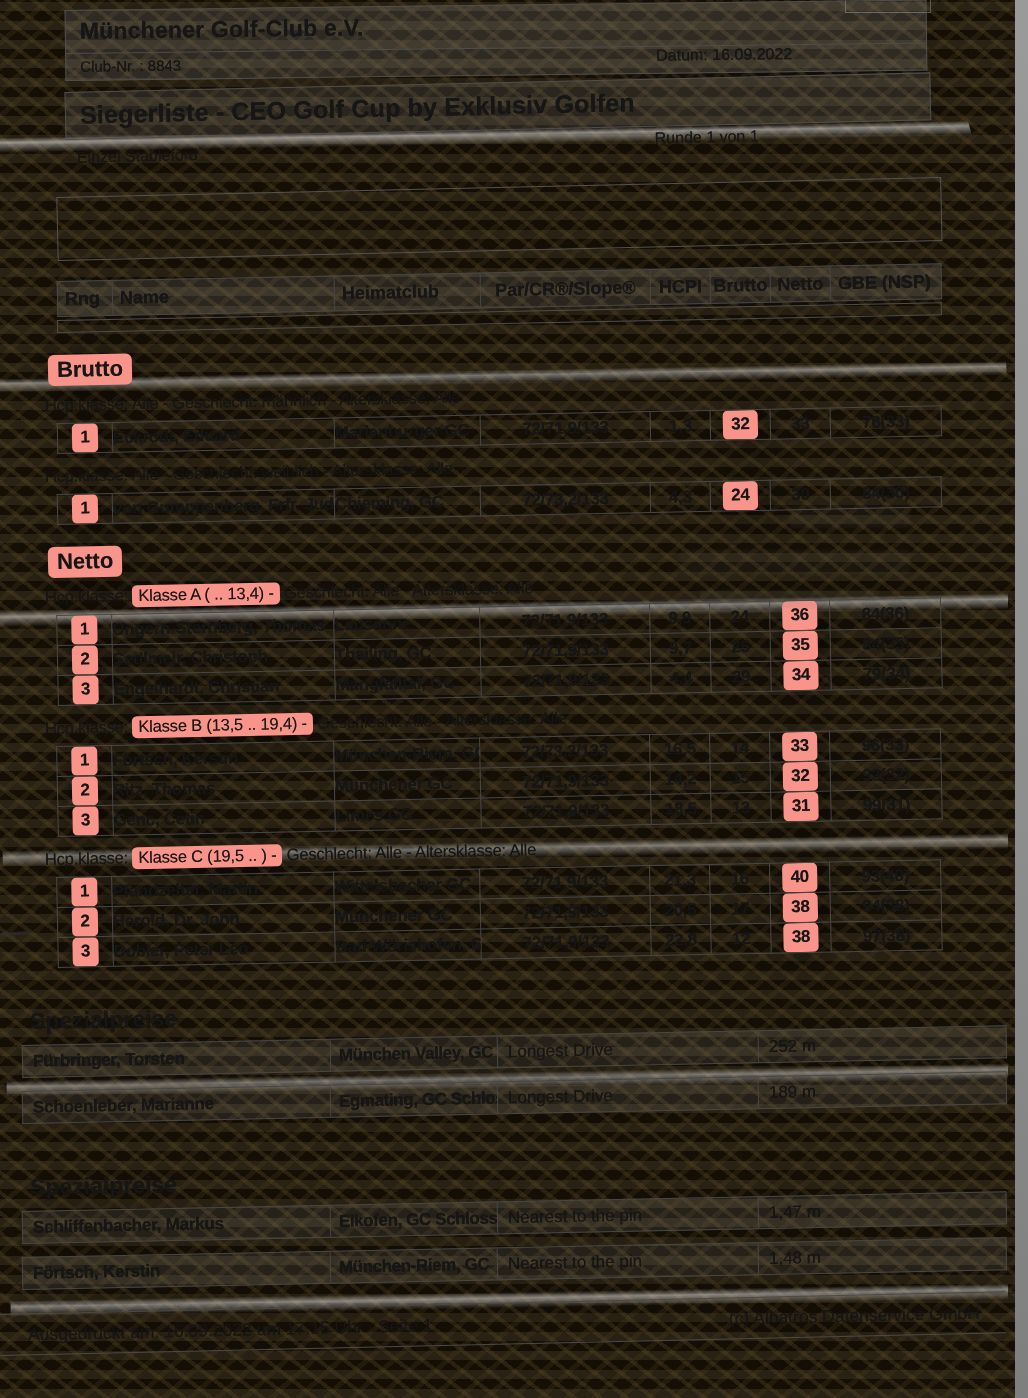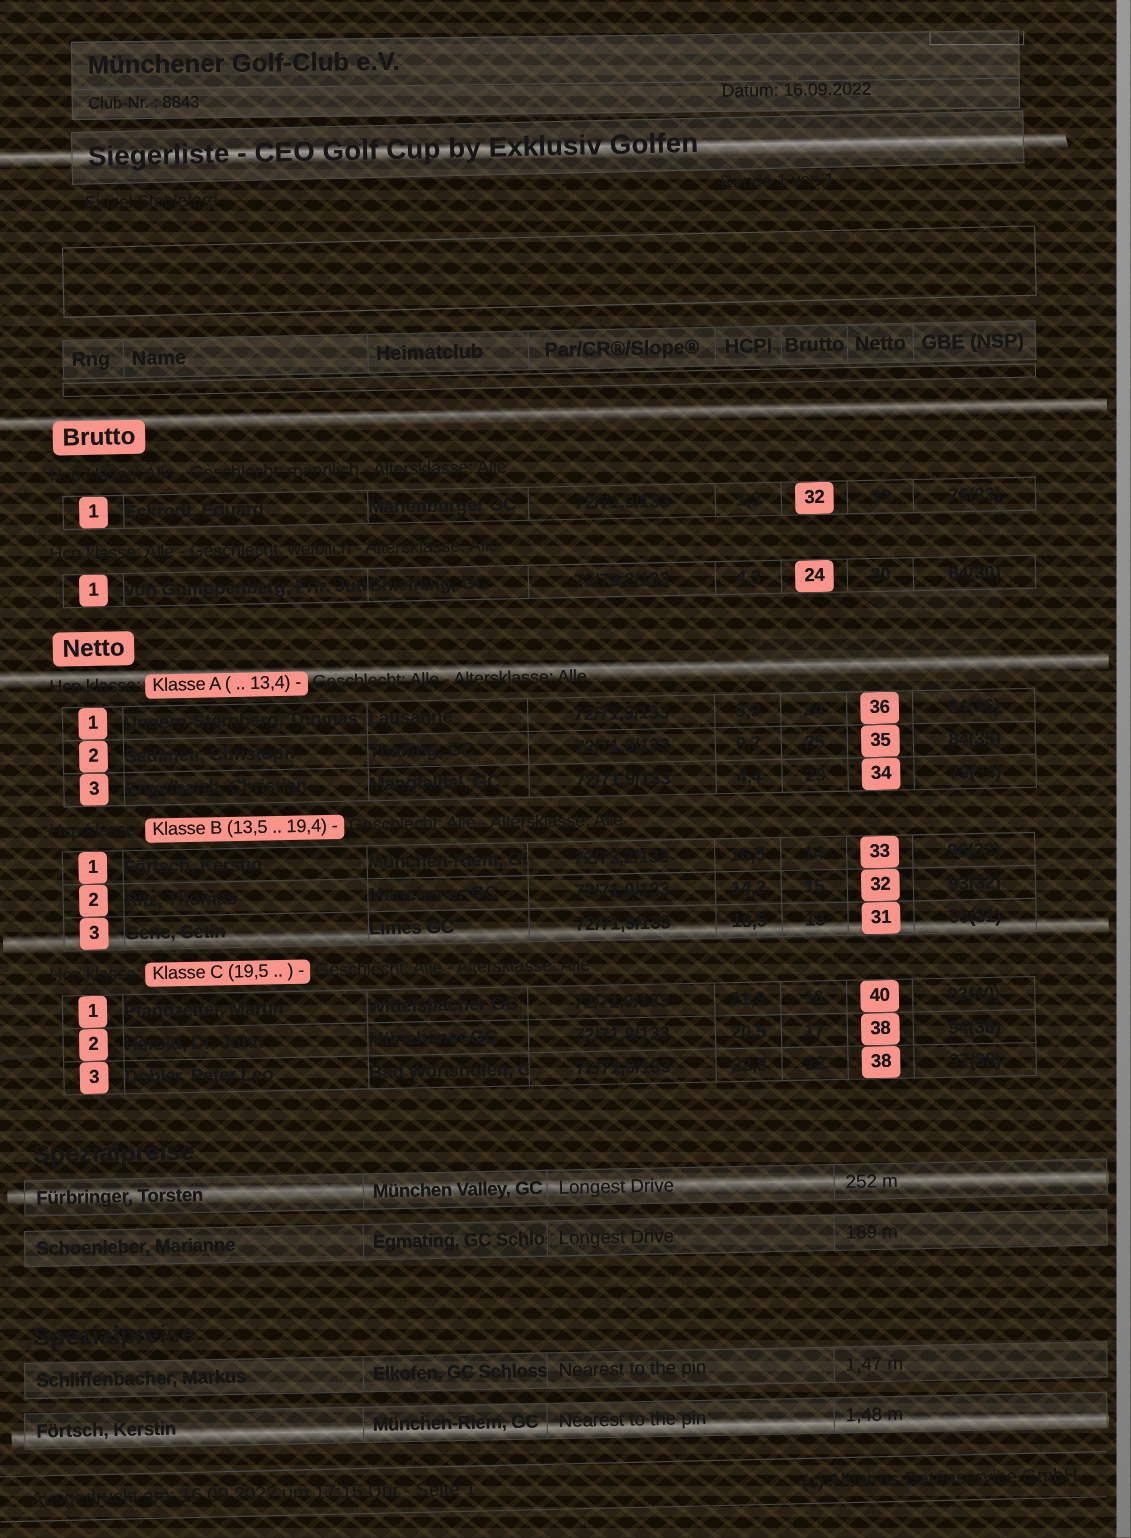--- a/index.html
+++ b/index.html
@@ -25,21 +25,21 @@
       #e9e6e2;}
   
   .creases{position:absolute;inset:0;pointer-events:none;transform:rotate(-1deg);background:
     linear-gradient(to bottom, rgba(0,0,0,0) 120px, rgba(0,0,0,.05) 129px, rgba(255,255,255,.5) 134px, rgba(0,0,0,0) 144px),
     linear-gradient(to bottom, rgba(0,0,0,0) 362px, rgba(0,0,0,.045) 370px, rgba(255,255,255,.42) 375px, rgba(0,0,0,0) 384px),
     linear-gradient(to bottom, rgba(0,0,0,0) 592px, rgba(0,0,0,.05) 602px, rgba(255,255,255,.45) 608px, rgba(0,0,0,0) 618px),
     linear-gradient(to bottom, rgba(0,0,0,0) 832px, rgba(0,0,0,.04) 842px, rgba(255,255,255,.4) 848px, rgba(0,0,0,0) 858px),
     linear-gradient(to bottom, rgba(0,0,0,0) 1062px, rgba(0,0,0,.04) 1072px, rgba(255,255,255,.4) 1078px, rgba(0,0,0,0) 1088px),
     linear-gradient(to bottom, rgba(0,0,0,0) 1282px, rgba(0,0,0,.05) 1292px, rgba(255,255,255,.45) 1298px, rgba(0,0,0,0) 1308px),
     linear-gradient(to right, rgba(0,0,0,0) 742px, rgba(0,0,0,.04) 772px, rgba(0,0,0,0) 806px);}
-  .content{position:absolute;inset:0;text-shadow:0 0 .4px rgba(0,0,0,.5);margin-top:28px;}
+  .content{position:absolute;inset:0;text-shadow:0 0 .4px rgba(0,0,0,.5);}
   .tilt-a{transform:rotate(-0.7deg);transform-origin:0 50%;}
   .tilt-b{transform:rotate(-1.3deg);transform-origin:0 50%;}
   .tilt-c{transform:rotate(-1.15deg);transform-origin:0 50%;}
   .tilt-d{transform:rotate(-1.3deg);transform-origin:0 50%;}
   
   .hdr-box{margin:10px 0 0 65px;width:862px;border:1.3px solid #4e4e4e;background:rgba(255,255,255,.12);}
   .club-name{font-size:23px;font-weight:bold;padding:7px 14px 8px;letter-spacing:.2px;}
   .hdr-row2{position:relative;border-top:1.2px solid #4e4e4e;padding:4px 14px 6px;font-size:15px;height:27px;}
   .datum{position:absolute;left:590px;top:0px;font-size:16px;}
   .top-frag{position:absolute;left:845px;top:0;width:86px;height:13px;

